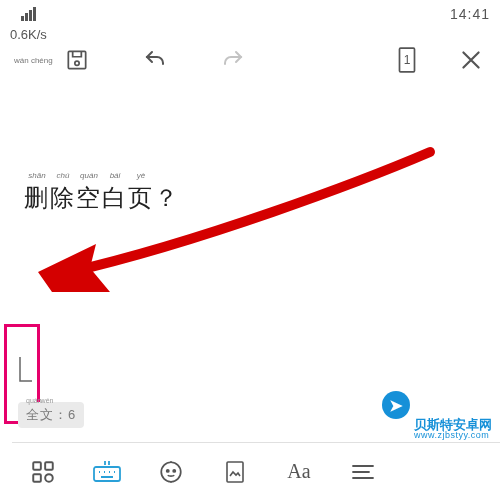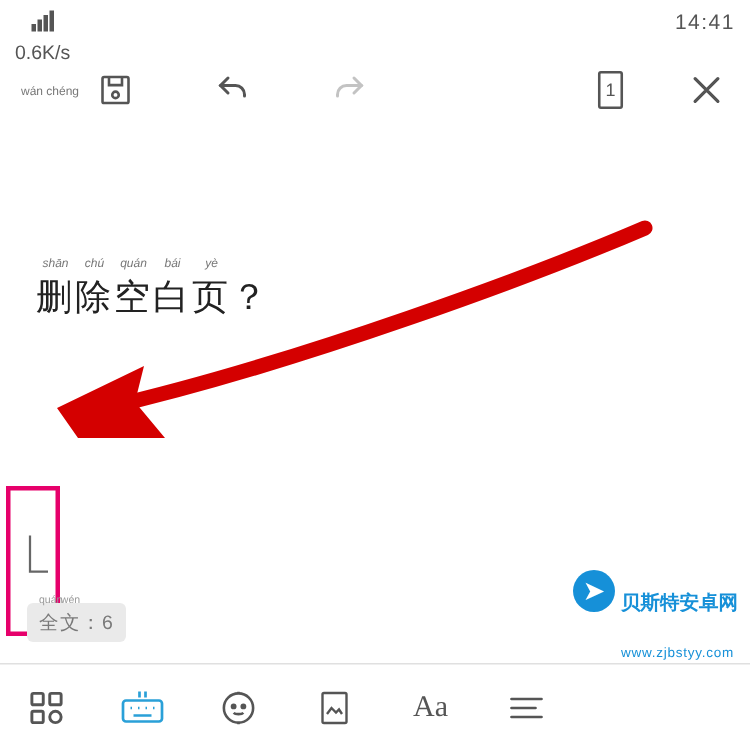--- a/index.html
+++ b/index.html
@@ -74,40 +74,40 @@
   .arrow-layer { position:absolute; left:0; top:0; width:100%; height:100%; pointer-events:none; }
   
   .word-count {
     position: absolute; left: 18px; bottom: 72px;
     background: #eaeaea; color: #7a7a7a; font-size: 13px;
     padding: 4px 8px; border-radius: 4px; letter-spacing: 1px;
   }
   .word-count .pinyin-over .py { font-size:7px; top:-9px; color:#999;}
   
   .bottom-bar {
-    position: absolute; left:0; right:0; bottom:0; height: 58px;
+    position: absolute; left:12px; right:0; bottom:0; height: 58px;
     border-top: 1px solid #e0e0e0;
     display:flex; align-items:center; justify-content:flex-start;
     padding: 0 14px; gap: 30px;
   }
   .bottom-bar .icon-btn { width:34px; height:34px; }
   .kb-active svg * { stroke:#2aa0d8; fill:none; }
   
   .watermark {
     position:absolute; right:8px; bottom:60px; display:flex; align-items:center; gap:4px;
     opacity:.95;
   }
   .watermark .logo {
     width:28px; height:28px; border-radius:50%; background:#0a8bd6;
     display:flex; align-items:center; justify-content:center; color:#fff;
     font-weight:bold; font-size:16px;
   }
   .watermark .txt { display:flex; flex-direction:column; line-height:1; }
   .watermark .txt .t1 { font-size:13px; font-weight:bold; color:#0a8bd6;margin-top:48px; }
-  .watermark .txt .t2 { font-size:9px; color:#0a8bd6; letter-spacing:.5px;margin-top:23px; }
+  .watermark .txt .t2 { font-size:9px; color:#0a8bd6; letter-spacing:.5px; }
 </style>
 </head>
 <body>
 
 <div class="status-bar">
   <div class="status-left">
     <span>4G</span>
     <span class="signal-bars">
       <span></span>
         <span></span>

